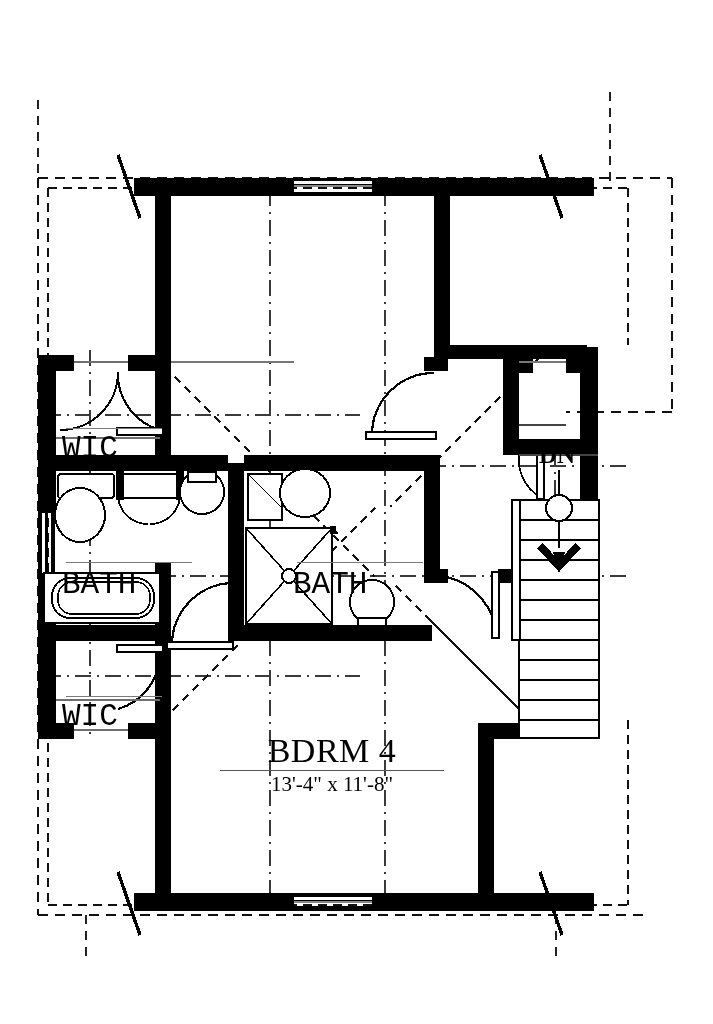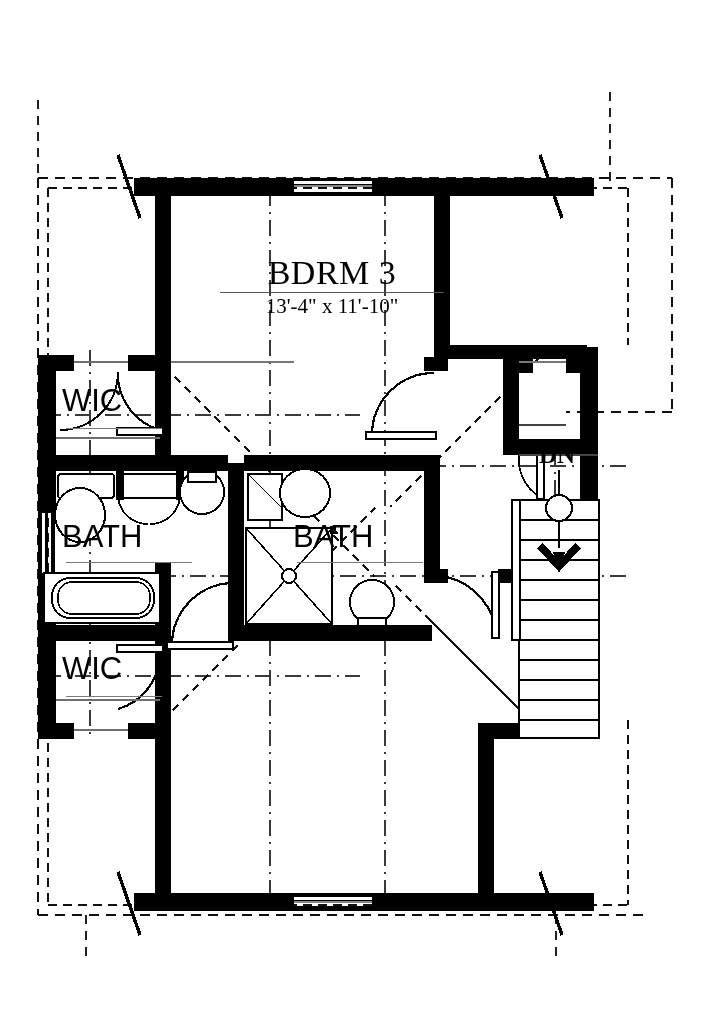--- a/index.html
+++ b/index.html
@@ -44,24 +44,25 @@
     padding-top: 2px;
   }
   .room-rule {
     display: block;
     height: 1px;
     background: #555;
     margin: 1px auto 0 auto;
   }
   .small-label {
     position: absolute;
-    font-family: Liberation Sans, sans-serif;
+    font-family: Liberation Mono, monospace;
     font-size: 31px;
     color: #000;
     white-space: nowrap;
+    margin-top: 48px;
   }
   .tiny-label {
     position: absolute;
     font-family: "Liberation Serif", serif;
     font-size: 25px;
     font-weight: 700;
     color: #000;
     white-space: nowrap;
     text-align: center;
   }
@@ -327,26 +328,26 @@
 
     <g stroke="#000" stroke-width="3.4" fill="none">
       <path d="M 118,155 L 140,218"></path>
       <path d="M 540,155 L 562,218"></path>
       <path d="M 118,872 L 140,935"></path>
       <path d="M 540,872 L 562,935"></path>
     </g>
 
   </svg>
 
-  <div class="room-label" style="left:200px; top:255px; width:264px;">
-    <span class="room-name">BDRM 3</span>
+
+  <div class="room-label" style="left:200px; top:733px; width:264px;">
+    <span class="room-name">BDRM 4</span>
     <span class="room-rule" style="width:224px;"></span>
-    <span class="room-dims">13'-4" x 11'-10"</span>
+    <span class="room-dims">13'-4" x 11'-8"</span>
   </div>
-
 
   <div class="small-label" style="left:62px; top:383px;">WIC</div>
 
   <div class="small-label" style="left:62px; top:651px;">WIC</div>
 
   <div class="small-label" style="left:62px; top:519px;">BATH</div>
 
   <div class="small-label" style="left:293px; top:519px;">BATH</div>
 
   <div class="underline-thin" style="left:66px; top:562px; width:126px;"></div>

